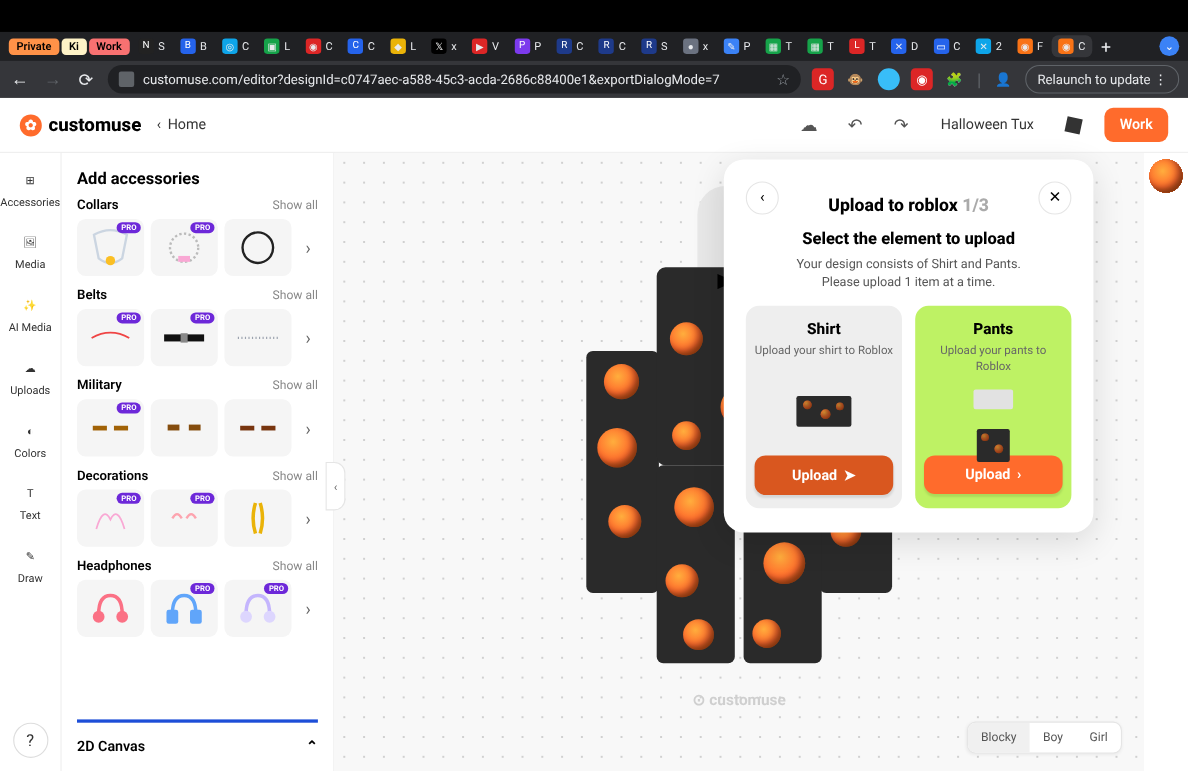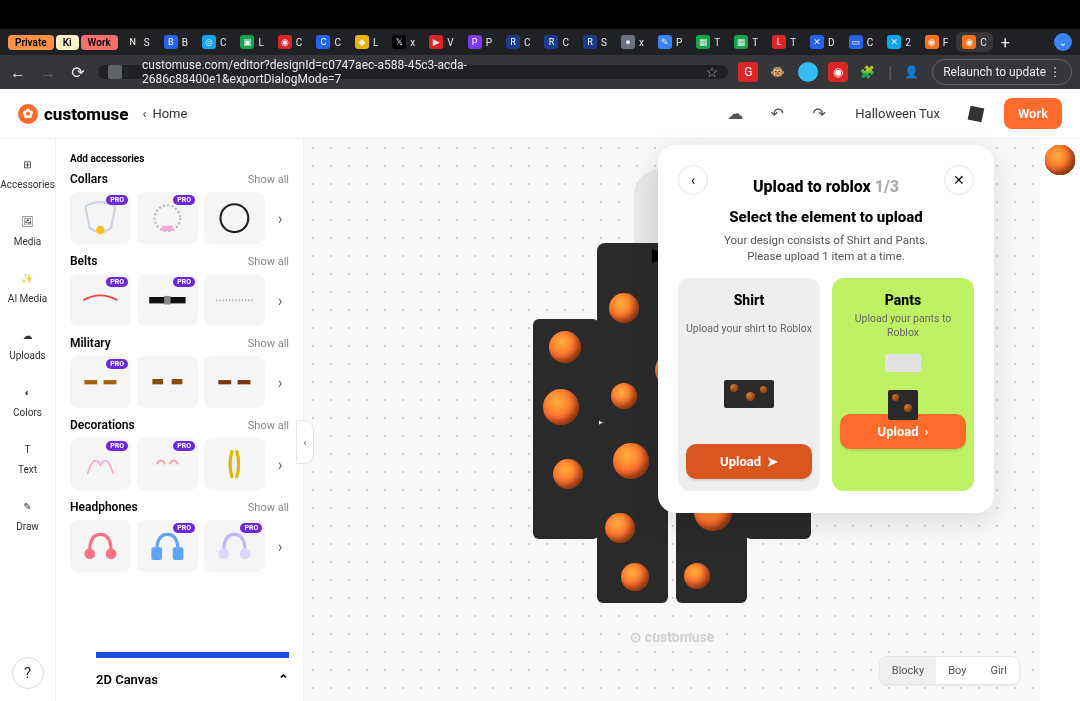--- a/index.html
+++ b/index.html
@@ -16,21 +16,21 @@
 .tab.active { background: #35363a; }
 .tab-icon { width: 14px; height: 14px; border-radius: 3px; display: inline-flex; align-items: center; justify-content: center; font-size: 9px; }
 .tab-strip .spacer { flex: 1; }
 .tab-plus { color: #e8eaed; font-size: 16px; padding: 0 6px; cursor: pointer; }
 .tab-caret { background: #3b82f6; border-radius: 50%; width: 18px; height: 18px; display: flex; align-items: center; justify-content: center; color: #fff; font-size: 10px; margin-left: 6px; }
 
 
 .addr-bar { height: 34px; background: #35363a; display: flex; align-items: center; padding: 0 8px; gap: 10px; }
 .nav-btn { width: 20px; height: 20px; color: #e8eaed; display: flex; align-items: center; justify-content: center; cursor: pointer; }
 .nav-btn.disabled { color: #5f6368; }
-.url-box { flex: 1; background: #202124; border-radius: 16px; height: 14px; display: flex; align-items: center; padding: 0 10px; font-size: 12px; color: #e8eaed; gap: 20px; }
+.url-box { flex: 1; background: #202124; border-radius: 16px; height: 26px; display: flex; align-items: center; padding: 0 10px; font-size: 12px; color: #e8eaed; gap: 8px; }
 .url-lock { width: 14px; height: 14px; background: #5f6368; border-radius: 2px; }
 .url-star { color: #9aa0a6; font-size: 14px; }
 .ext-icon { width: 20px; height: 20px; border-radius: 4px; display: flex; align-items: center; justify-content: center; font-size: 12px; }
 .relaunch-btn { background: #35363a; border: 1px solid #5f6368; color: #e8eaed; padding: 5px 10px; border-radius: 14px; font-size: 12px; cursor: pointer; }
 
 
 .app { background: #fff; height: 612px; display: flex; flex-direction: column; }
 .app-header { height: 50px; display: flex; align-items: center; padding: 0 18px; border-bottom: 1px solid #eee; gap: 14px; }
 .logo { display: flex; align-items: center; gap: 6px; font-weight: 800; font-size: 17px; color: #000; }
 .logo-mark { width: 20px; height: 20px; background: #ff6b2c; border-radius: 50%; display: flex; align-items: center; justify-content: center; color: #fff; font-size: 13px; }
@@ -43,30 +43,30 @@
 .app-body { flex: 1; display: flex; position: relative; }
 
 
 .rail { width: 56px; border-right: 1px solid #eee; display: flex; flex-direction: column; align-items: center; padding-top: 10px; gap: 12px; position: relative; }
 .rail-item { display: flex; flex-direction: column; align-items: center; gap: 4px; font-size: 10px; color: #333; cursor: pointer; padding: 4px 0; }
 .rail-icon { width: 22px; height: 22px; display: flex; align-items: center; justify-content: center; }
 .help-btn { position: absolute; bottom: 12px; width: 32px; height: 32px; border: 1px solid #ddd; border-radius: 50%; display: flex; align-items: center; justify-content: center; font-size: 15px; color: #333; cursor: pointer; }
 
 
 .side-panel { width: 248px; border-right: 1px solid #eee; padding: 14px 14px 0; overflow: hidden; display: flex; flex-direction: column; }
-.panel-title { font-size: 10px; font-weight: 700; margin-bottom: 8px; }
+.panel-title { font-size: 15px; font-weight: 700; margin-bottom: 8px; }
 .cat { margin-bottom: 10px; }
 .cat-head { display: flex; justify-content: space-between; align-items: center; margin-bottom: 6px; }
 .cat-name { font-size: 12px; font-weight: 600; }
 .show-all { font-size: 11px; color: #888; cursor: pointer; }
 .thumbs { display: flex; gap: 6px; align-items: center; }
 .thumb { width: 62px; height: 52px; background: #f5f5f5; border-radius: 8px; position: relative; cursor: pointer; display: flex; align-items: center; justify-content: center; overflow: hidden; }
 .pro { position: absolute; top: 3px; right: 3px; background: #6d28d9; color: #fff; font-size: 7px; padding: 1px 4px; border-radius: 6px; font-weight: 700; }
 .thumb-more { width: 18px; display: flex; align-items: center; justify-content: center; color: #666; cursor: pointer; }
-.canvas2d { margin-top: auto; border-top: 6px solid #1d4ed8; padding: 14px 0; display: flex; justify-content: space-between; align-items: center; font-size: 13px; font-weight: 600; cursor: pointer; margin-left: 26px; }
+.canvas2d { margin-top: auto; border-top: 3px solid #1d4ed8; padding: 14px 0; display: flex; justify-content: space-between; align-items: center; font-size: 13px; font-weight: 600; cursor: pointer; }
 
 
 .canvas { flex: 1; position: relative; background-image: radial-gradient(#d0d0d0 1px, transparent 1px); background-size: 18px 18px; background-color: #f8f8f8; }
 .avatar { position: absolute; left: 50%; top: 30px; transform: translateX(-50%); width: 270px; }
 .av-head { width: 76px; height: 88px; background: #e8e8e8; border-radius: 26px 26px 14px 14px; margin: 0 auto; }
 .av-torso { width: 150px; height: 180px; background: #2a2a2a; margin: -14px auto 0; border-radius: 8px; position: relative; overflow: hidden; }
 .av-arm { position: absolute; width: 66px; height: 220px; background: #2a2a2a; border-radius: 6px; overflow: hidden; }
 .av-arm.left { left: -4px; top: 76px; }
 .av-arm.right { right: -4px; top: 76px; }
 .av-legs { width: 150px; height: 180px; margin: 0 auto; display: flex; gap: 8px; }
@@ -89,21 +89,21 @@
 
 .modal { position: absolute; top: 6px; right: 46px; width: 336px; background: #fff; border-radius: 18px; box-shadow: 0 8px 30px rgba(0,0,0,0.12); padding: 18px 20px 22px; }
 .modal-head { display: flex; align-items: center; justify-content: space-between; margin-bottom: 12px; }
 .modal-back, .modal-close { width: 30px; height: 30px; border: 1px solid #e5e5e5; border-radius: 50%; display: flex; align-items: center; justify-content: center; cursor: pointer; font-size: 14px; }
 .modal-title { font-size: 16px; font-weight: 800; text-align: right; margin-top: 14px; }
 .modal-title .step { color: #aaa; }
 .modal-sub { text-align: center; font-size: 15px; font-weight: 800; margin-bottom: 6px; }
 .modal-desc { text-align: center; font-size: 11.5px; color: #555; line-height: 1.4; margin-bottom: 14px; }
 .cards { display: flex; gap: 12px; }
 .card { flex: 1; background: #bef264; border-radius: 12px; padding: 14px 8px 12px; display: flex; flex-direction: column; align-items: center; }
-.card.sel { background: #eeeeee; gap: 10px; }
+.card.sel { background: #eeeeee; }
 .card-title { font-size: 14px; font-weight: 800; margin-bottom: 4px; }
 .card-desc { font-size: 10.5px; color: #666; text-align: center; line-height: 1.3; height: 28px; }
 .card-prev { width: 54px; height: 50px; margin: 10px 0 14px; position: relative; }
 .cp-shirt { width: 50px; height: 28px; background: #2a2a2a; border-radius: 2px; position: relative; overflow: hidden; }
 .cp-pants { width: 30px; height: 30px; background: #2a2a2a; margin: 18px auto 0; border-radius: 2px; position: relative; overflow: hidden; }
 .cp-plain { width: 36px; height: 40px; background: #e2e2e2; border-radius: 2px; margin: 4px auto; }
 .upload-btn { width: 100%; background: #ff6b2c; color: #fff; border-radius: 10px; padding: 10px 0; font-size: 13px; font-weight: 700; cursor: pointer; display: flex; align-items: center; justify-content: center; gap: 6px; box-shadow: 0 2px 2px rgba(0,0,0,.1); }
 .card.sel .upload-btn { background: #d9571f; }
 
 

